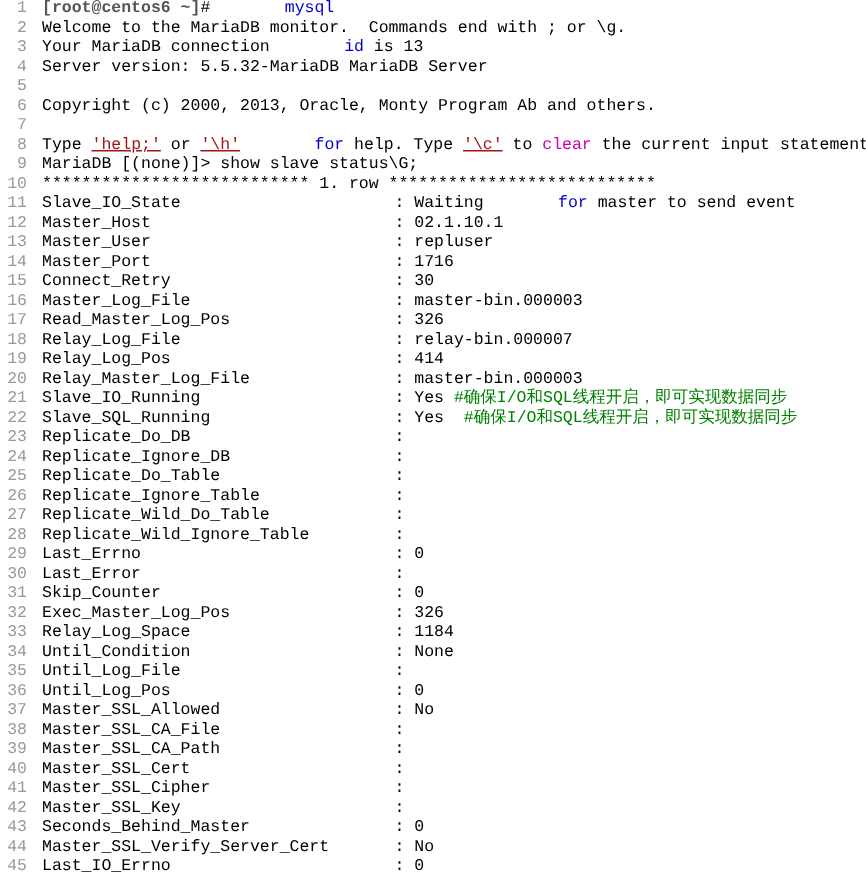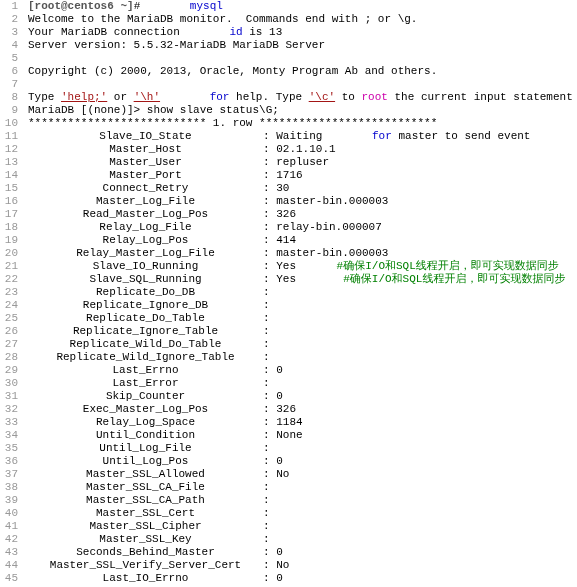--- a/index.html
+++ b/index.html
@@ -21,22 +21,22 @@
       min-width: 24px;
     }
     .code {
       padding-left: 4px;
       color: #000;
     }
     .prompt { color: #555; font-weight: bold; }
     .keyword { color: #0000cc; padding-left: 43px; }
     .string { color: #a31515; text-decoration: underline; }
     .clr { color: #cc00aa; }
-    .cmt { color: #008000; margin-left: 34px; }
-    .label { display: inline-block; width: 235px; text-align: center; }
+    .cmt { color: #008000; }
+    .label { display: inline-block; width: 235px; text-align: left; }
     .value { display: inline-block; }
   </style>
 </head>
 <body>
 
 
 
 <div class="gutter" id="gutter">1
 2
 3
@@ -83,21 +83,21 @@
 44
 45
 </div>
 <div class="code" id="code"><span class="prompt">[root@centos6 ~]</span><span>#</span> <span class="keyword">mysql</span>
 Welcome to the MariaDB monitor.  Commands end with ; or \g.
 Your MariaDB connection <span class="keyword">id</span> is 13
 Server version: 5.5.32-MariaDB MariaDB Server
 
 Copyright (c) 2000, 2013, Oracle, Monty Program Ab and others.
 
-Type <span class="string">'help;'</span> or <span class="string">'\h'</span> <span class="keyword">for</span> help. Type <span class="string">'\c'</span> to <span class="clr">root</span> the current input statement
+Type <span class="string">'help;'</span> or <span class="string">'\h'</span> <span class="keyword">for</span> help. Type <span class="string">'\c'</span> to <span class="clr">clear</span> the current input statement
 MariaDB [(none)]&gt; show slave status\G;
 *************************** 1. row ***************************
 <span class="label">Slave_IO_State</span>: <span class="value">Waiting <span class="keyword">for</span> master to send event</span>
 <span class="label">Master_Host</span>: <span class="value">02.1.10.1</span>
 <span class="label">Master_User</span>: <span class="value">repluser</span>
 <span class="label">Master_Port</span>: <span class="value">1716</span>
 <span class="label">Connect_Retry</span>: <span class="value">30</span>
 <span class="label">Master_Log_File</span>: <span class="value">master-bin.000003</span>
 <span class="label">Read_Master_Log_Pos</span>: <span class="value">326</span>
 <span class="label">Relay_Log_File</span>: <span class="value">relay-bin.000007</span>

